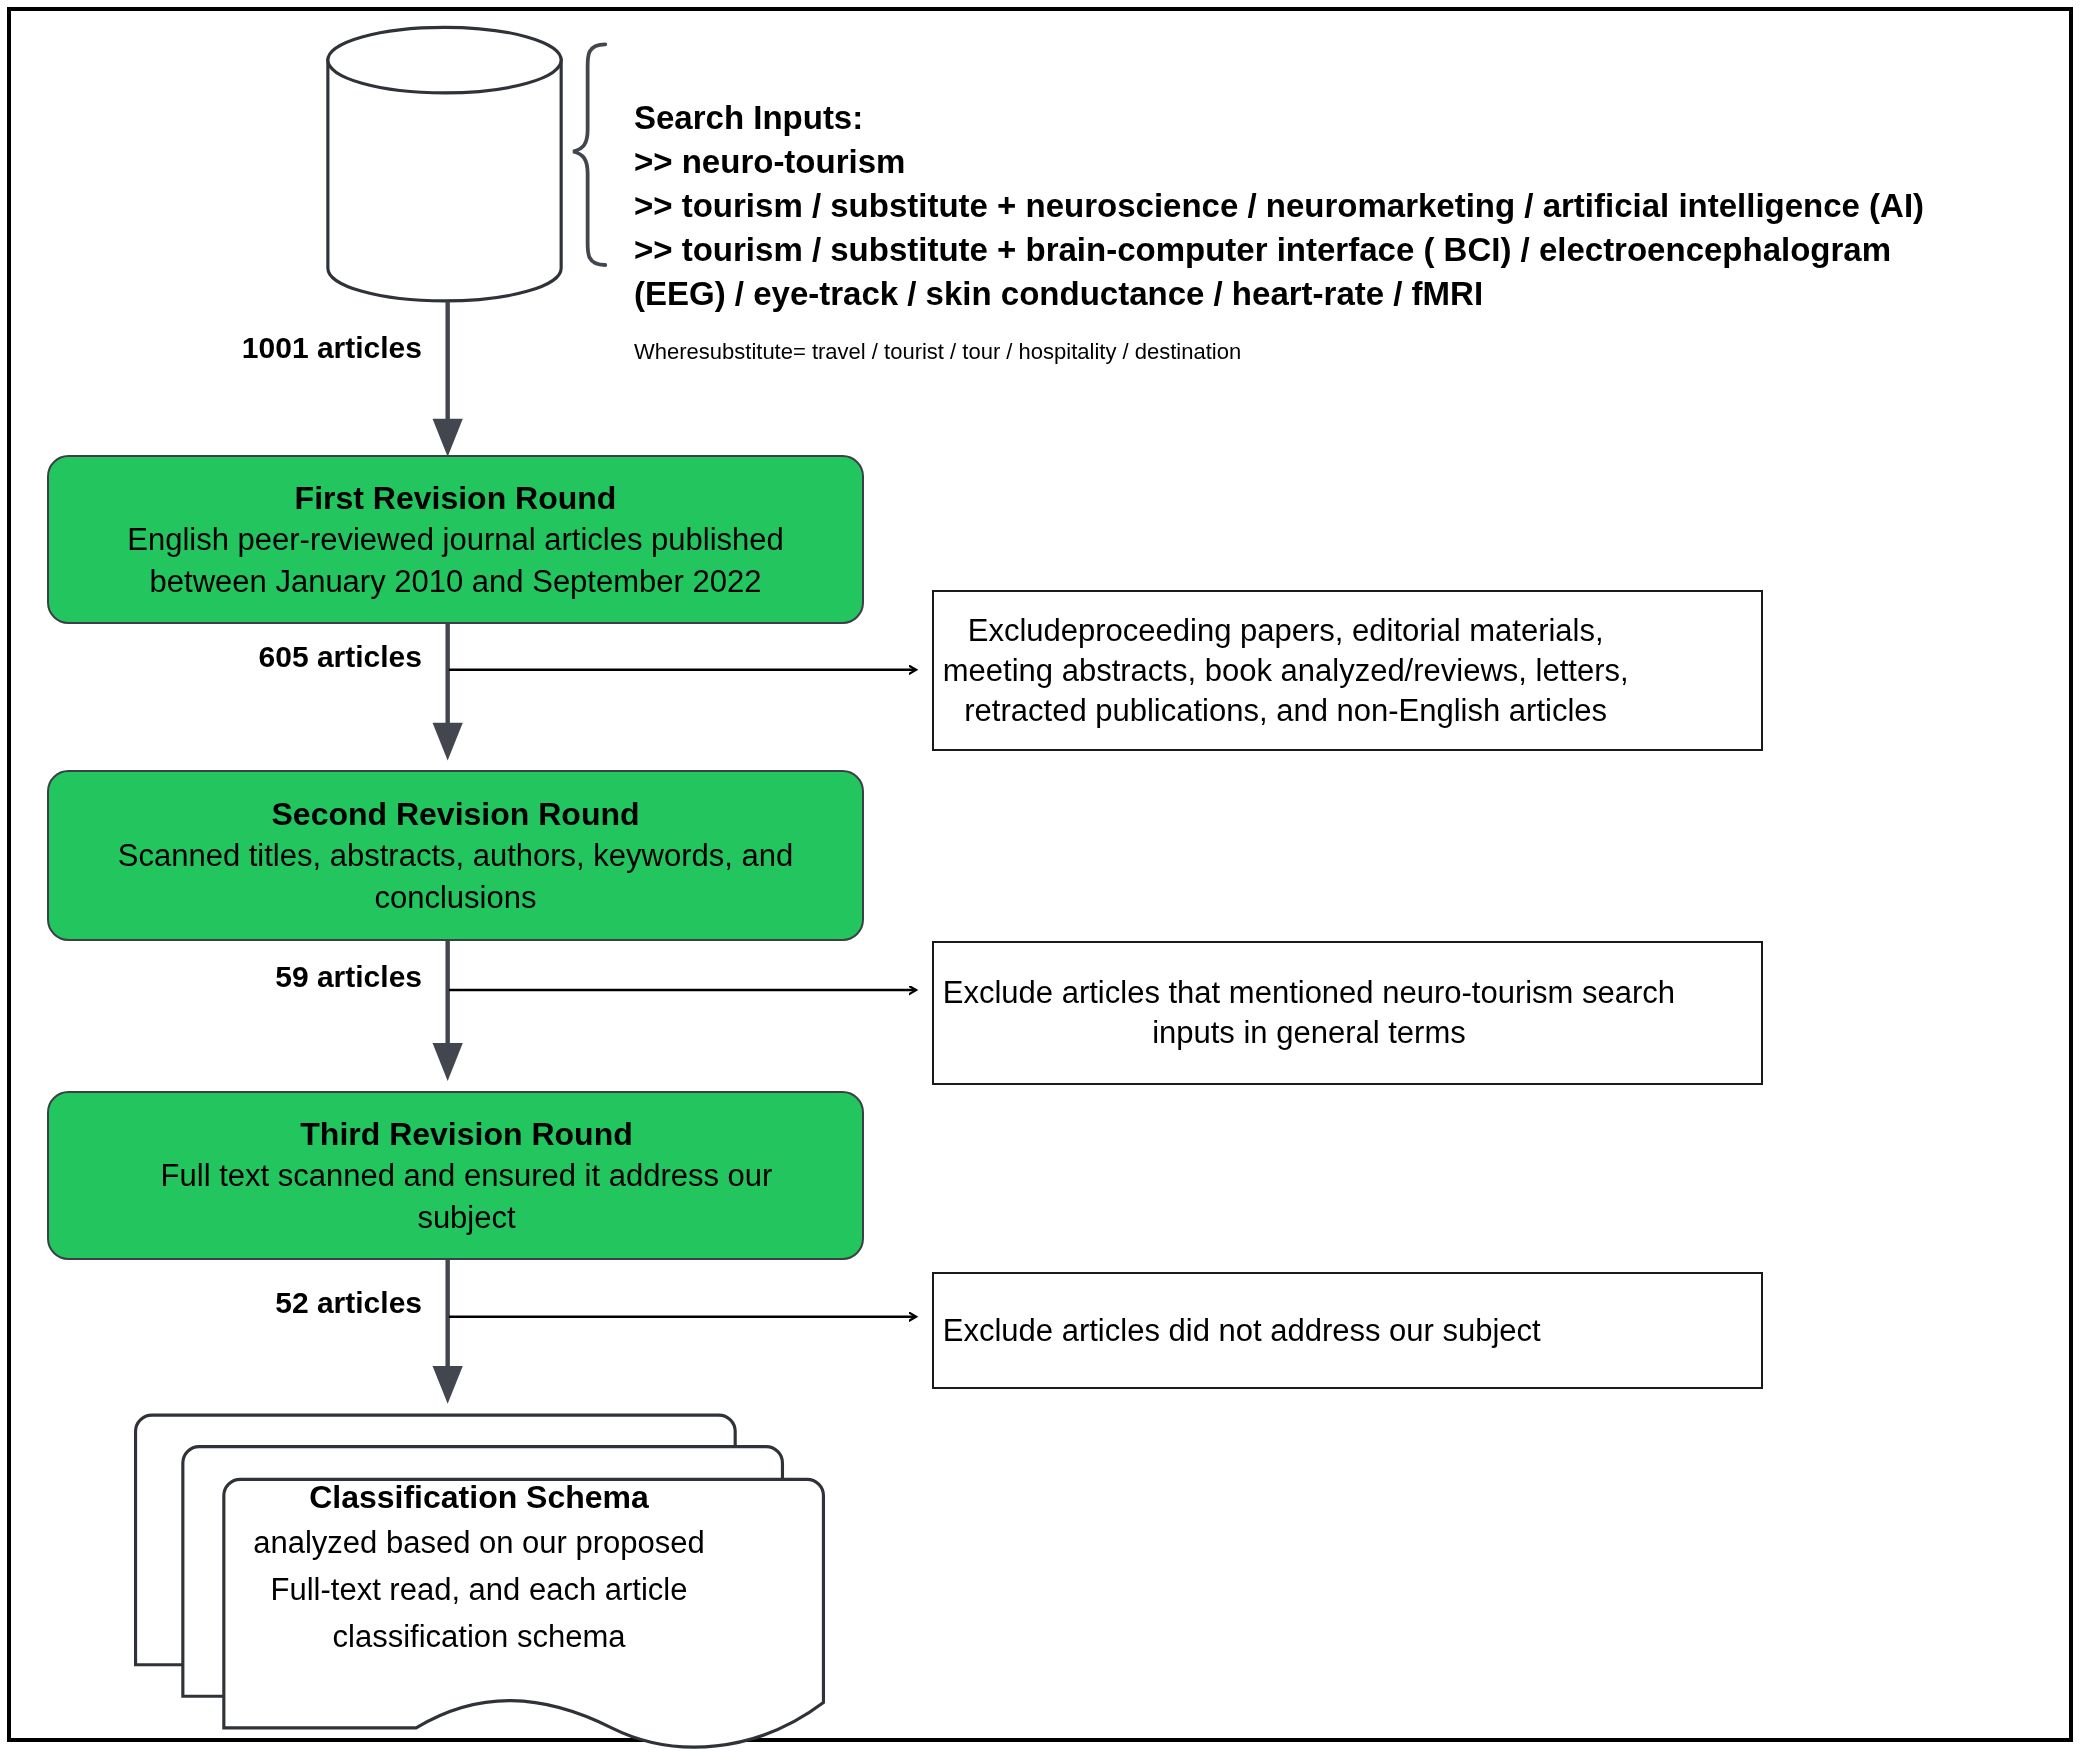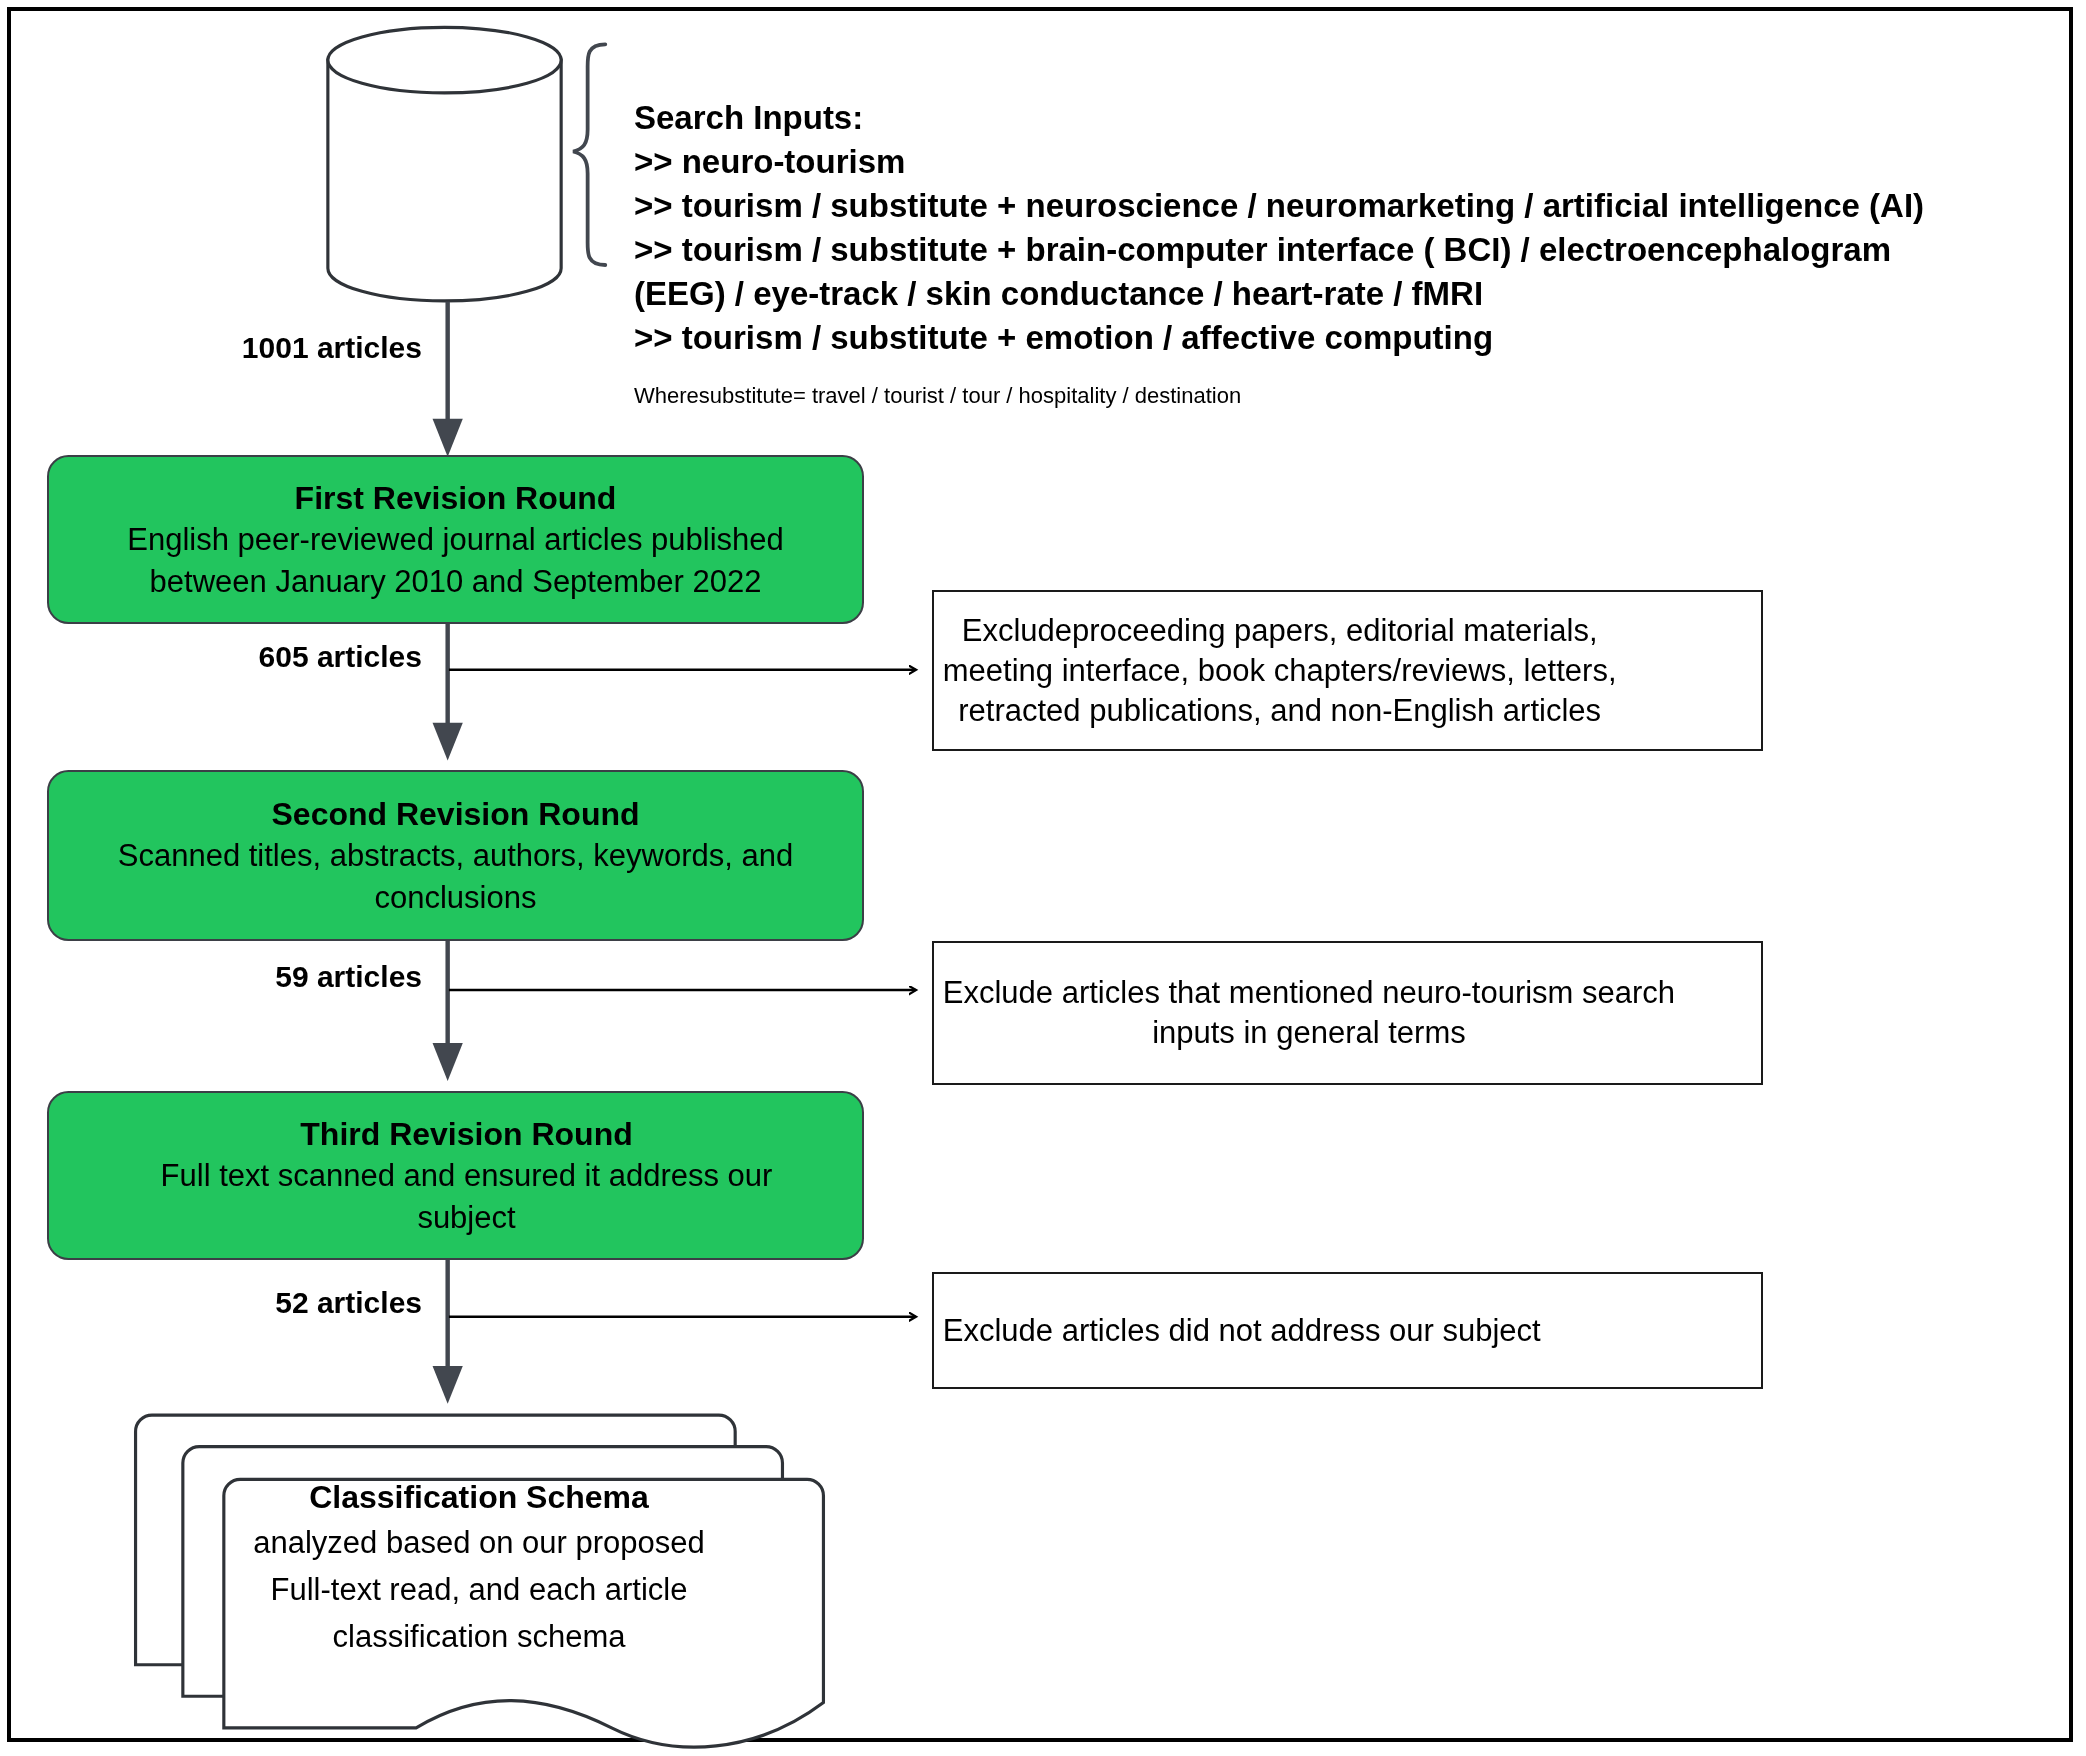--- a/index.html
+++ b/index.html
@@ -233,21 +233,20 @@
     </g>
   </svg>
 
 
   <div class="search-block">
     <div class="search-line">Search Inputs:</div>
     <div class="search-line">&gt;&gt; neuro-tourism</div>
     <div class="search-line">&gt;&gt; tourism / substitute + neuroscience / neuromarketing / artificial intelligence (AI)</div>
     <div class="search-line">&gt;&gt; tourism / substitute + brain-computer interface ( BCI) / electroencephalogram</div>
     <div class="search-line">(EEG) / eye-track / skin conductance / heart-rate / fMRI</div>
-    <div class="search-line">&gt;&gt; tourism / substitute + emotion / affective computing</div>
     <div class="search-note">Wheresubstitute= travel / tourist / tour / hospitality / destination</div>
   </div>
 
   <div class="count-label" style="left:145px; top:331px; width:277px;">1001 articles</div>
   <div class="count-label" style="left:145px; top:640px; width:277px;">605 articles</div>
   <div class="count-label" style="left:145px; top:960px; width:277px;">59 articles</div>
   <div class="count-label" style="left:145px; top:1286px; width:277px;">52 articles</div>
 
   <div class="proc-box" style="left:47px; top:455px; width:817px; height:169px;">
     <div class="proc-title">First Revision Round</div>
@@ -263,21 +262,21 @@
 
   <div class="proc-box" style="left:47px; top:1091px; width:817px; height:169px;padding-left:36px;">
     <div class="proc-title">Third Revision Round</div>
     <div class="proc-body">Full text scanned and ensured it address our</div>
     <div class="proc-body">subject</div>
   </div>
 
   <div class="excl-box" style="left:932px; top:590px; width:831px; height:161px;">
     <div class="excl-text">
       <div>Excludeproceeding papers, editorial materials,</div>
-      <div>meeting interface, book chapters/reviews, letters,</div>
+      <div>meeting abstracts, book analyzed/reviews, letters,</div>
       <div>retracted publications, and non-English articles</div>
     </div>
   </div>
 
   <div class="excl-box" style="left:932px; top:941px; width:831px; height:144px;">
     <div class="excl-text">
       <div>Exclude articles that mentioned neuro-tourism search</div>
       <div>inputs in general terms</div>
     </div>
   </div>

